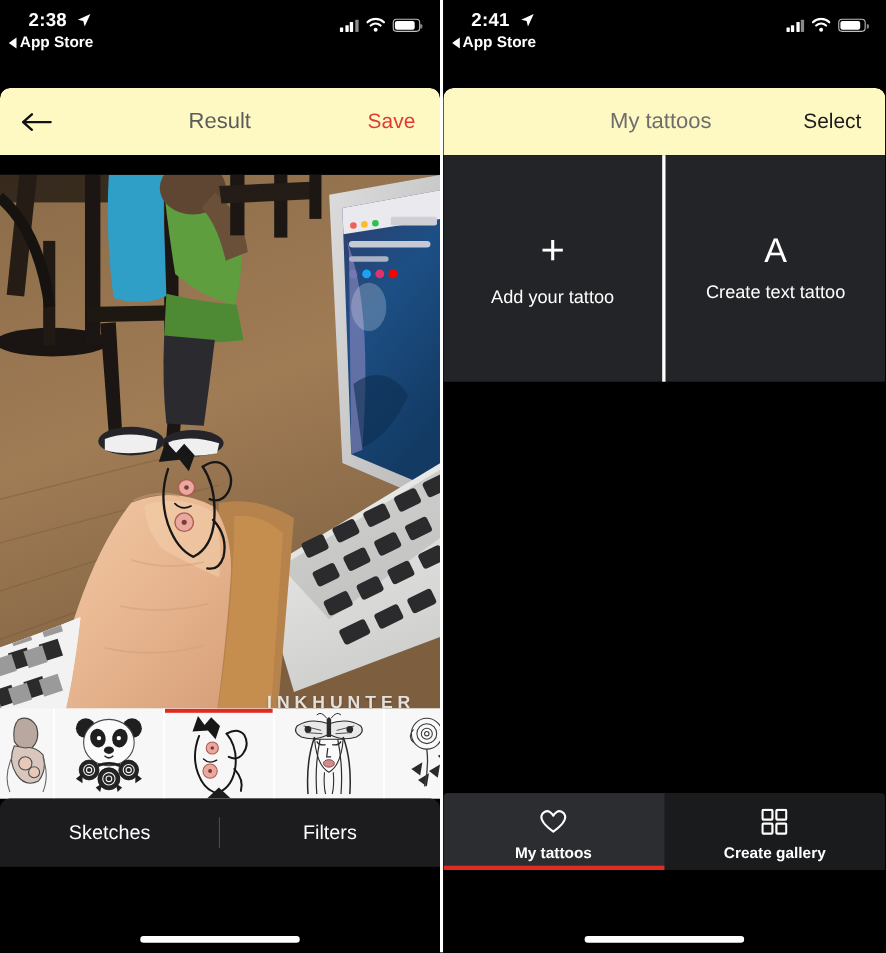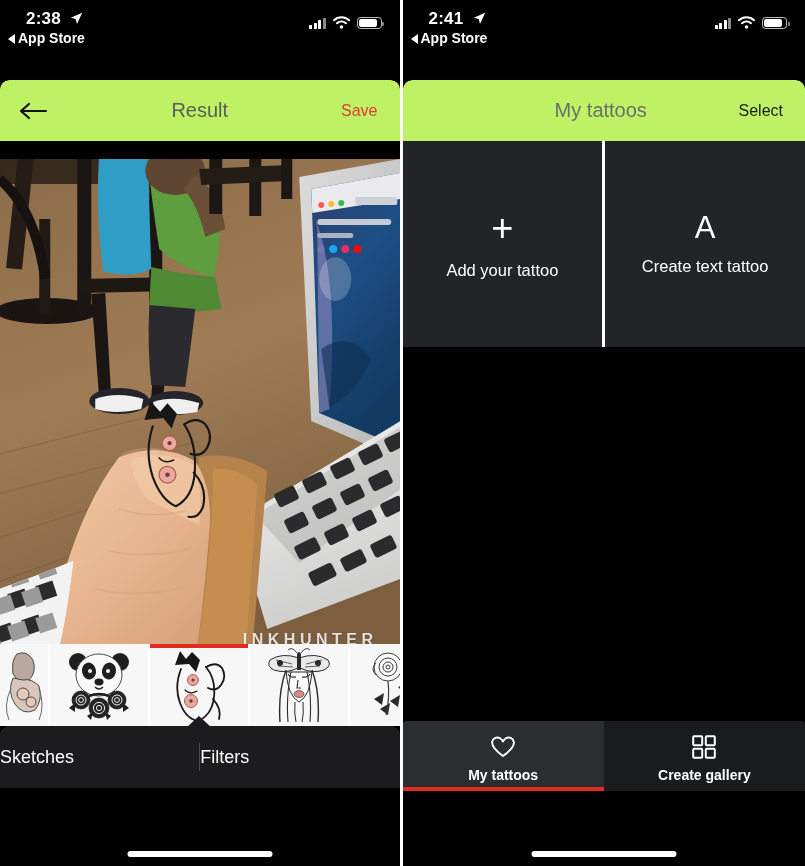--- a/index.html
+++ b/index.html
@@ -40,31 +40,31 @@
   .batt .cap { position: absolute; right: -3.5px; top: 3.5px; width: 2px; height: 4px; background: rgba(255,255,255,.5); border-radius: 0 1px 1px 0; }
 
   
   .card {
     position: absolute; left: 0; right: 0; top: 80px; bottom: 0;
     background: #000; border-radius: 9px 9px 0 0; overflow: hidden;
   }
 
   
   .navbar {
-    position: relative; height: 61px; background: #bef264;
+    position: relative; height: 61px; background: #fef9c3;
     display: flex; align-items: center; border-radius: 9px 9px 0 0;
   }
   .nav-back { position: absolute; left: 12px; top: 50%; transform: translateY(-50%); padding: 6px; }
   .nav-back svg { display: block; }
   .nav-title {
     width: 100%; text-align: center; font-size: 20px; color: #5b5b5b; font-weight: normal;
   }
   .nav-action {
     position: absolute; right: 22px; top: 50%; transform: translateY(-50%);
-    font-size: 16px; color: #e03c31;
+    font-size: 19px; color: #e03c31;
   }
   .nav-action.dark { color: #1c1c1c; }
   .navbar.right-nav .nav-title { color: #6d6d6d; transform: translateX(-3px); }
 
   
   .photo { position: absolute; left: 0; right: 0; top: 61px; height: 503px; overflow: hidden; background: #8a6c4e; margin-top: 18px; }
   .photo svg { display: block; width: 100%; height: 100%; }
   .watermark {
     position: absolute; right: 22px; bottom: 13px;
     font-size: 16px; letter-spacing: 4.5px; font-weight: bold;
@@ -93,21 +93,21 @@
     border-bottom: 11px solid #1c1c1e;
   }
 
   
   .bottombar {
     position: absolute; left: 0; right: 0; top: 646px; height: 62px;
     background: #1c1c1e; border-radius: 9px 9px 0 0;
     display: flex; align-items: center;
   }
   .bottombar .btab {
-    flex: 1; color: #ffffff; font-size: 18px;
+    flex: 1; text-align: center; color: #ffffff; font-size: 18px;
   }
   .bottombar .vdiv { width: 1px; height: 28px; background: #4a4a4c; }
 
   
   .tiles { position: absolute; left: 0; right: 0; top: 61px; height: 206px; display: flex; }
   .tile {
     flex: 1; background: #232427; display: flex; flex-direction: column;
     align-items: center; justify-content: center; gap: 14px;
   }
   .tile + .tile { border-left: 3px solid #ffffff; }

